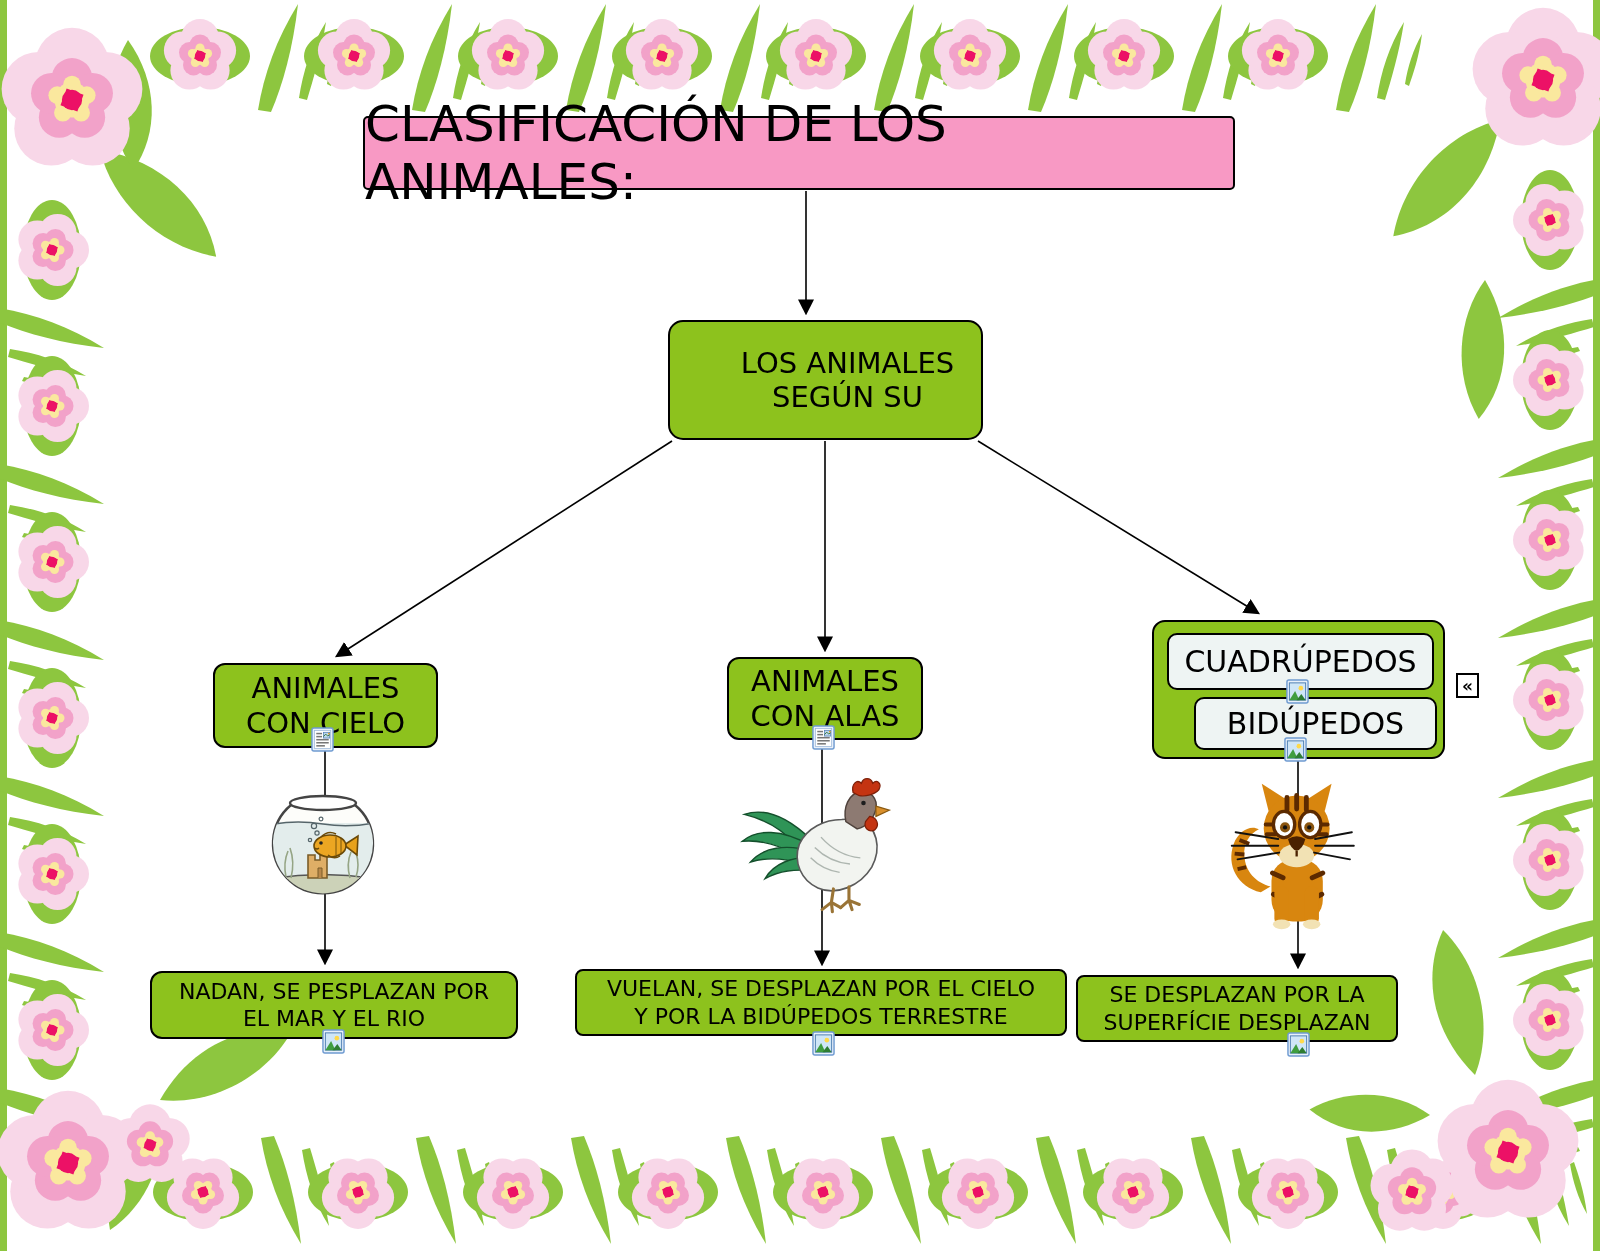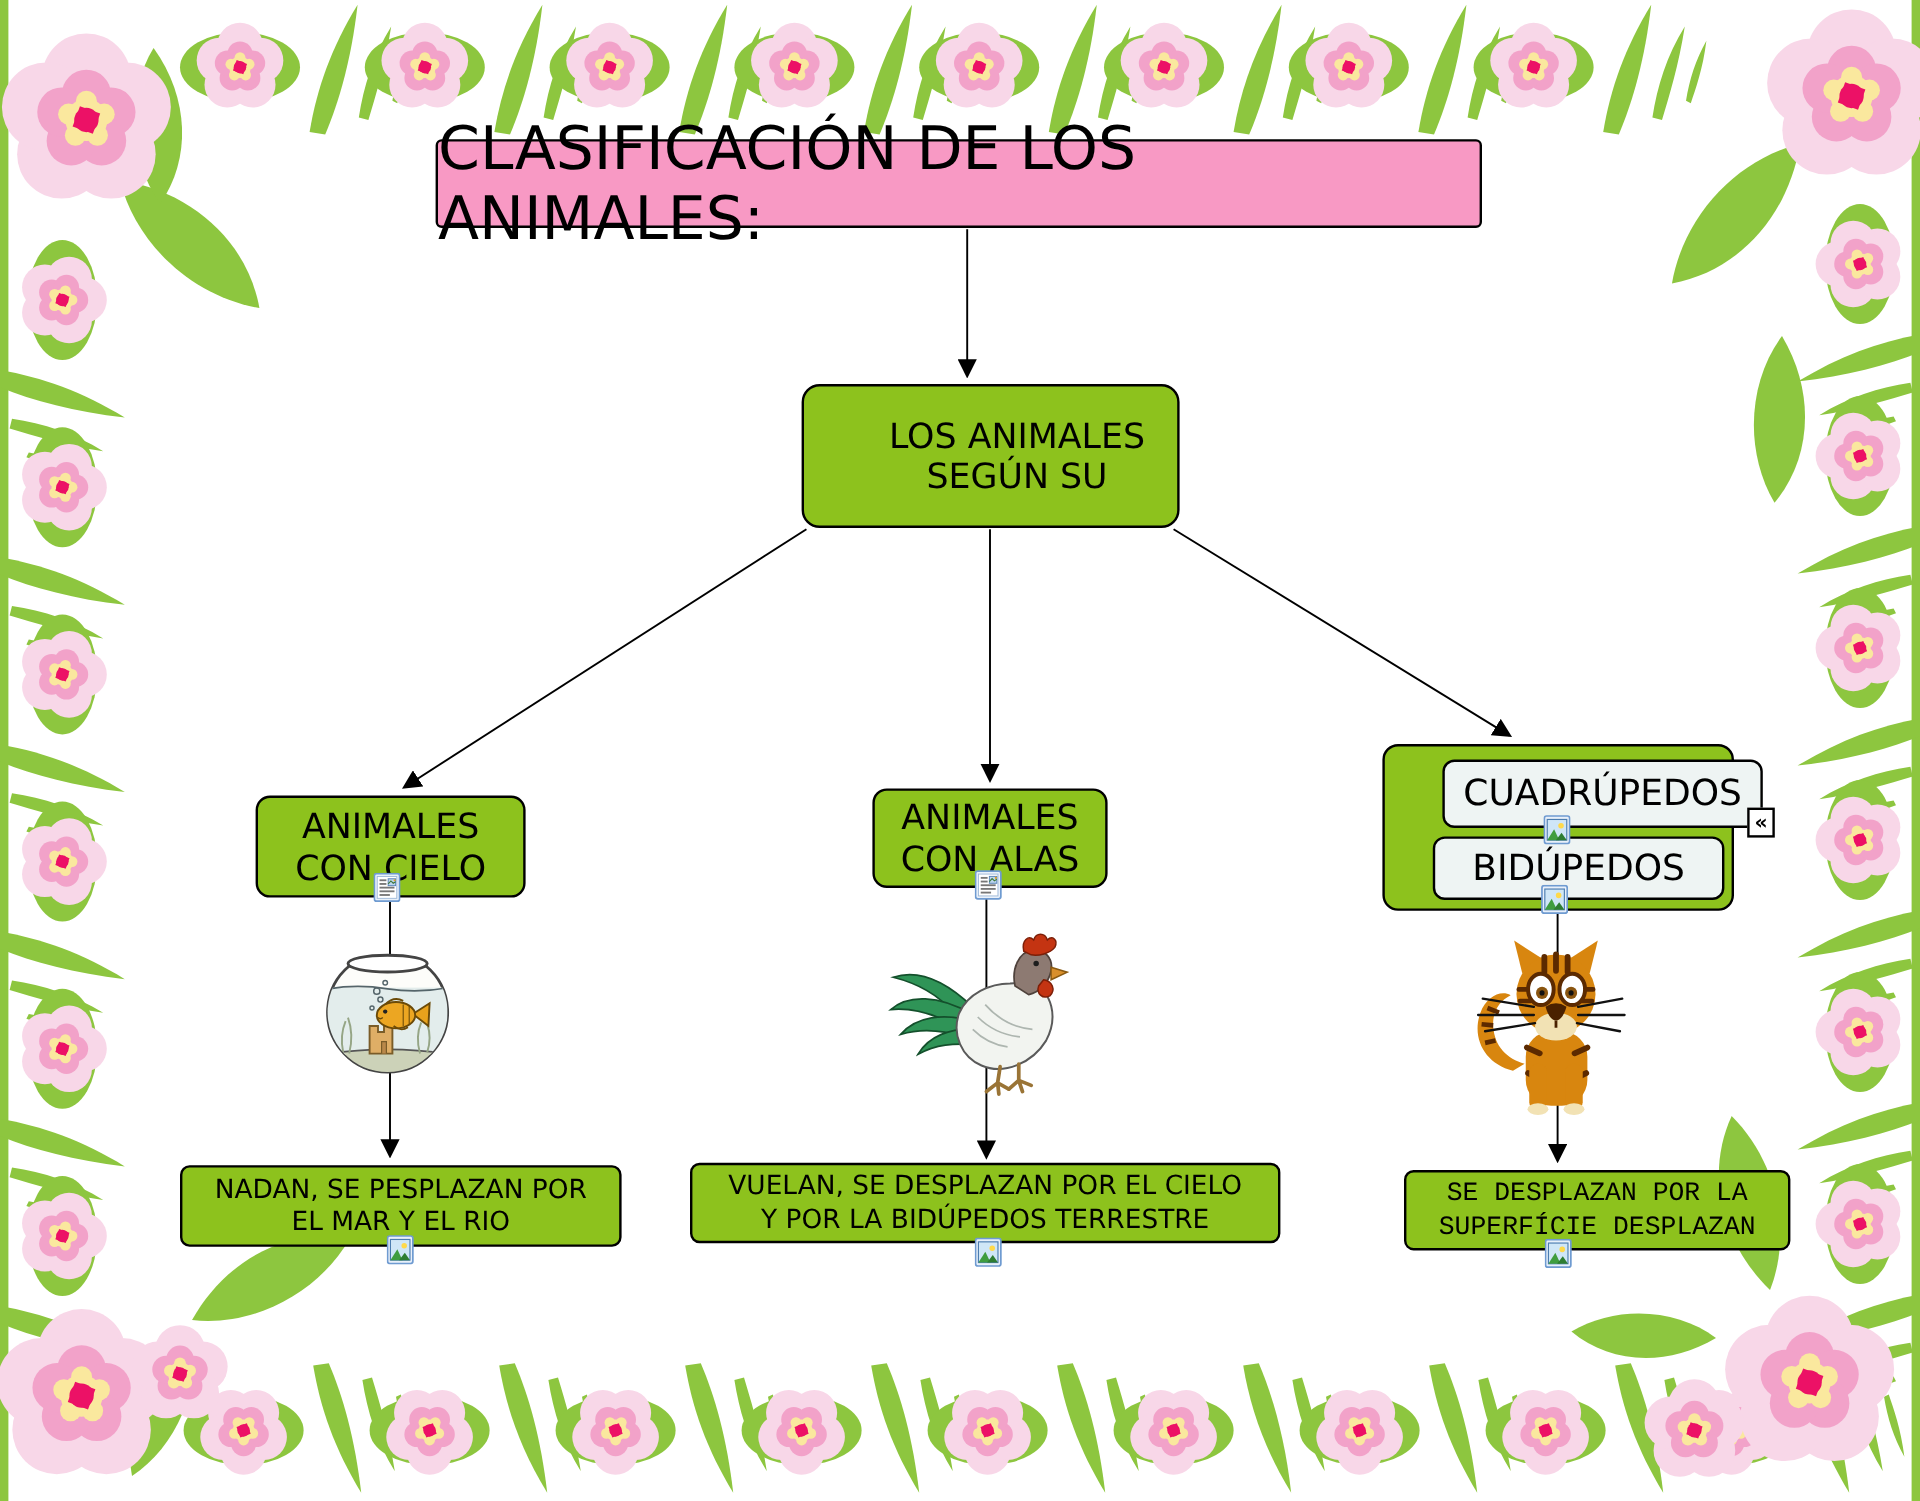--- a/index.html
+++ b/index.html
@@ -21,26 +21,26 @@
   }
   .root{left:668px;top:320px;width:315px;height:120px;font-size:29px;border-radius:15px;padding-left:44px;}
   .branch{font-size:29px;}
   .aletas{left:213px;top:663px;width:225px;height:85px;}
   .alas{left:727px;top:657px;width:196px;height:83px;}
   .group{left:1152px;top:620px;width:293px;height:139px;border-radius:13px;}
   .subnode{
     position:absolute;background:#eef4f3;border:2px solid #000;border-radius:10px;
     display:flex;align-items:center;justify-content:center;font-size:30px;box-sizing:border-box;
   }
-  .sub1{left:13px;top:11px;width:267px;height:57px;margin-left:35px;}
+  .sub1{left:13px;top:11px;width:267px;height:57px;}
   .sub2{left:40px;top:75px;width:243px;height:53px;}
   .desc{font-size:22px;border-radius:8px;line-height:1.25;}
-  .d1{left:150px;top:971px;width:368px;height:68px;}
+  .d1{left:150px;top:971px;width:368px;height:68px;border-radius:12px;}
   .d2{left:575px;top:925px;width:492px;height:67px;margin-top:44px;}
-  .d3{left:1170px;top:975px;width:322px;height:67px;font-family:Liberation Mono, monospace;}
+  .d3{left:1076px;top:975px;width:322px;height:67px;}
   .mini-icon{position:absolute;width:23px;height:25px;z-index:6;cursor:pointer;}
   .chevron{
     position:absolute;left:1456px;top:673px;width:23px;height:25px;z-index:6;
     background:#fff;border:2px solid #000;box-sizing:border-box;
     display:flex;align-items:center;justify-content:center;
     font-size:17px;font-weight:bold;cursor:pointer;
   }
   .pic{position:absolute;z-index:5;}
   .pic svg{width:100%;height:100%;}
 </style>

